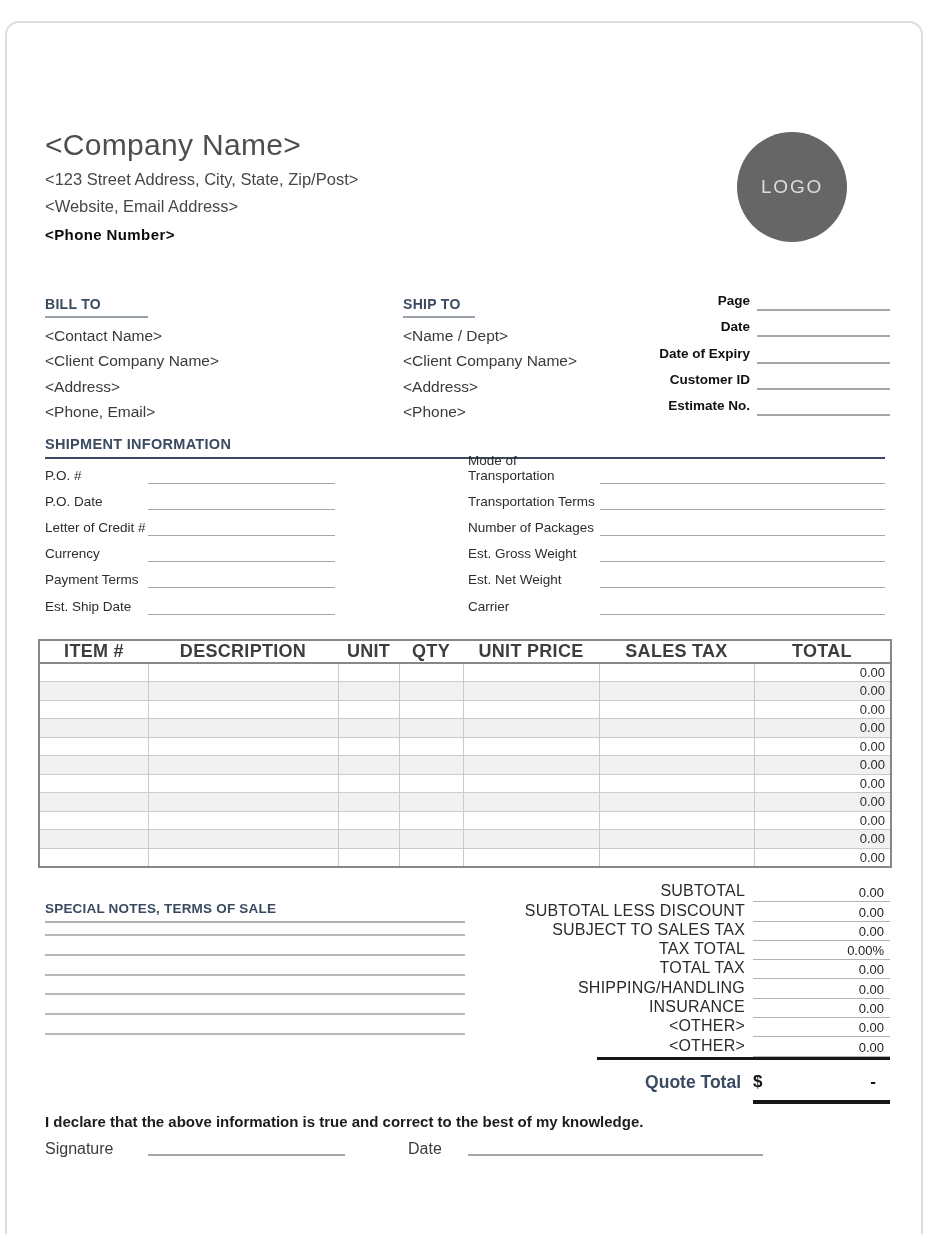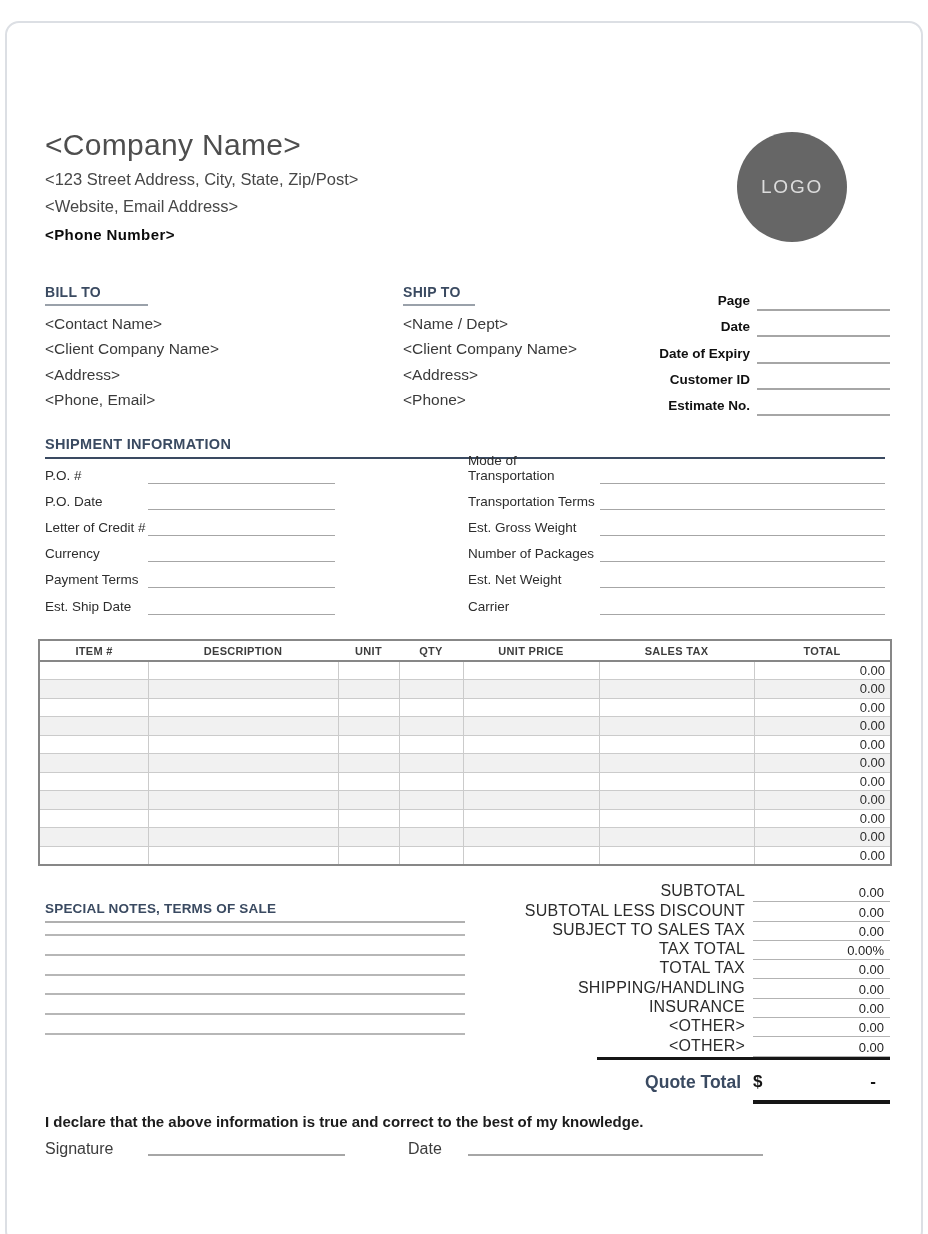--- a/index.html
+++ b/index.html
@@ -19,21 +19,21 @@
   .company-line { font-size:16.5px; line-height:27px; color:#474747; }
   .company-phone { font-size:15px; font-weight:700; color:#0b0b0b; margin-top:6px; letter-spacing:.4px; }
   .logo {
     position:absolute; left:737px; top:116px; width:110px; height:110px; border-radius:50%;
     background:var(--logo-bg,#666); color:var(--logo-fg,#dcdcdc);
     display:flex; align-items:center; justify-content:center;
     font-size:19px; letter-spacing:1.8px;
   }
 
   
-  .party { position:absolute; top:268px; width:320px; }
+  .party { position:absolute; top:280px; width:320px; }
   .party.bill { left:45px; }
   .party.ship { left:403px; }
   .sec-title { font-size:14px; font-weight:700; color:var(--accent,#3a4a61); letter-spacing:.3px; }
   .title-rule { border-bottom:2px solid #9aa1aa; margin-top:4px; }
   .party-lines { margin-top:5px; }
   .party-line { height:25.5px; display:flex; align-items:center; font-size:15.5px; color:#3a3a3a; }
 
   
   .meta { position:absolute; left:600px; top:269px; width:290px; }
   .meta-row { display:flex; align-items:flex-end; height:26.2px; }
@@ -52,21 +52,21 @@
   .ship-col.left .f-label { width:103px; }
   .ship-col.right .f-label { width:132px; }
   .f-line { flex:1; height:10px; border-bottom:1.5px solid var(--rule,#a6a6a6); margin-bottom:3px; }
 
   
   .items { position:absolute; left:38px; top:623px; width:852px; border-collapse:collapse; table-layout:fixed; }
   .items col.c0{width:109px}.items col.c1{width:190px}.items col.c2{width:61px}
   .items col.c3{width:64px}.items col.c4{width:136px}.items col.c5{width:155px}.items col.c6{width:137px}
   .items { border:2px solid #878787; }
   .items thead tr { border-bottom:2px solid #878787; }
-  .items th { height:21px; font-size:11px; font-weight:700; color:#3d3d3d; letter-spacing:.3px; text-align:center; background:#fff; }
+  .items th { height:21px; font-size:18px; font-weight:700; color:#3d3d3d; letter-spacing:.3px; text-align:center; background:#fff; }
   .items td { height:18.5px; border:1px solid #cbcbcb; font-size:13px; color:#2c2c2c; }
   .items tbody tr:nth-child(even) td { background:#f1f1f1; }
   .items td.total-cell { text-align:right; padding-right:5px; }
 
   
   .notes { position:absolute; left:45px; top:885px; width:420px; }
   .notes-title { font-size:13.5px; font-weight:700; color:var(--accent,#3a4a61); letter-spacing:.2px; }
   .notes-rule { border-bottom:2px solid #b0b0b0; margin-top:5px; }
   .note-line { height:19.8px; border-bottom:2px solid #b7b7b7; }
   .note-line:first-child { height:13px; }
@@ -187,25 +187,25 @@
       <div class="ship-col right">
           <div class="f-row">
             <span class="f-label">Mode of Transportation</span>
             <span class="f-line"></span>
           </div>
           <div class="f-row">
             <span class="f-label">Transportation Terms</span>
             <span class="f-line"></span>
           </div>
           <div class="f-row">
+            <span class="f-label">Number of Packages</span>
+            <span class="f-line"></span>
+          </div>
+          <div class="f-row">
             <span class="f-label">Est. Gross Weight</span>
-            <span class="f-line"></span>
-          </div>
-          <div class="f-row">
-            <span class="f-label">Number of Packages</span>
             <span class="f-line"></span>
           </div>
           <div class="f-row">
             <span class="f-label">Est. Net Weight</span>
             <span class="f-line"></span>
           </div>
           <div class="f-row">
             <span class="f-label">Carrier</span>
             <span class="f-line"></span>
           </div>

